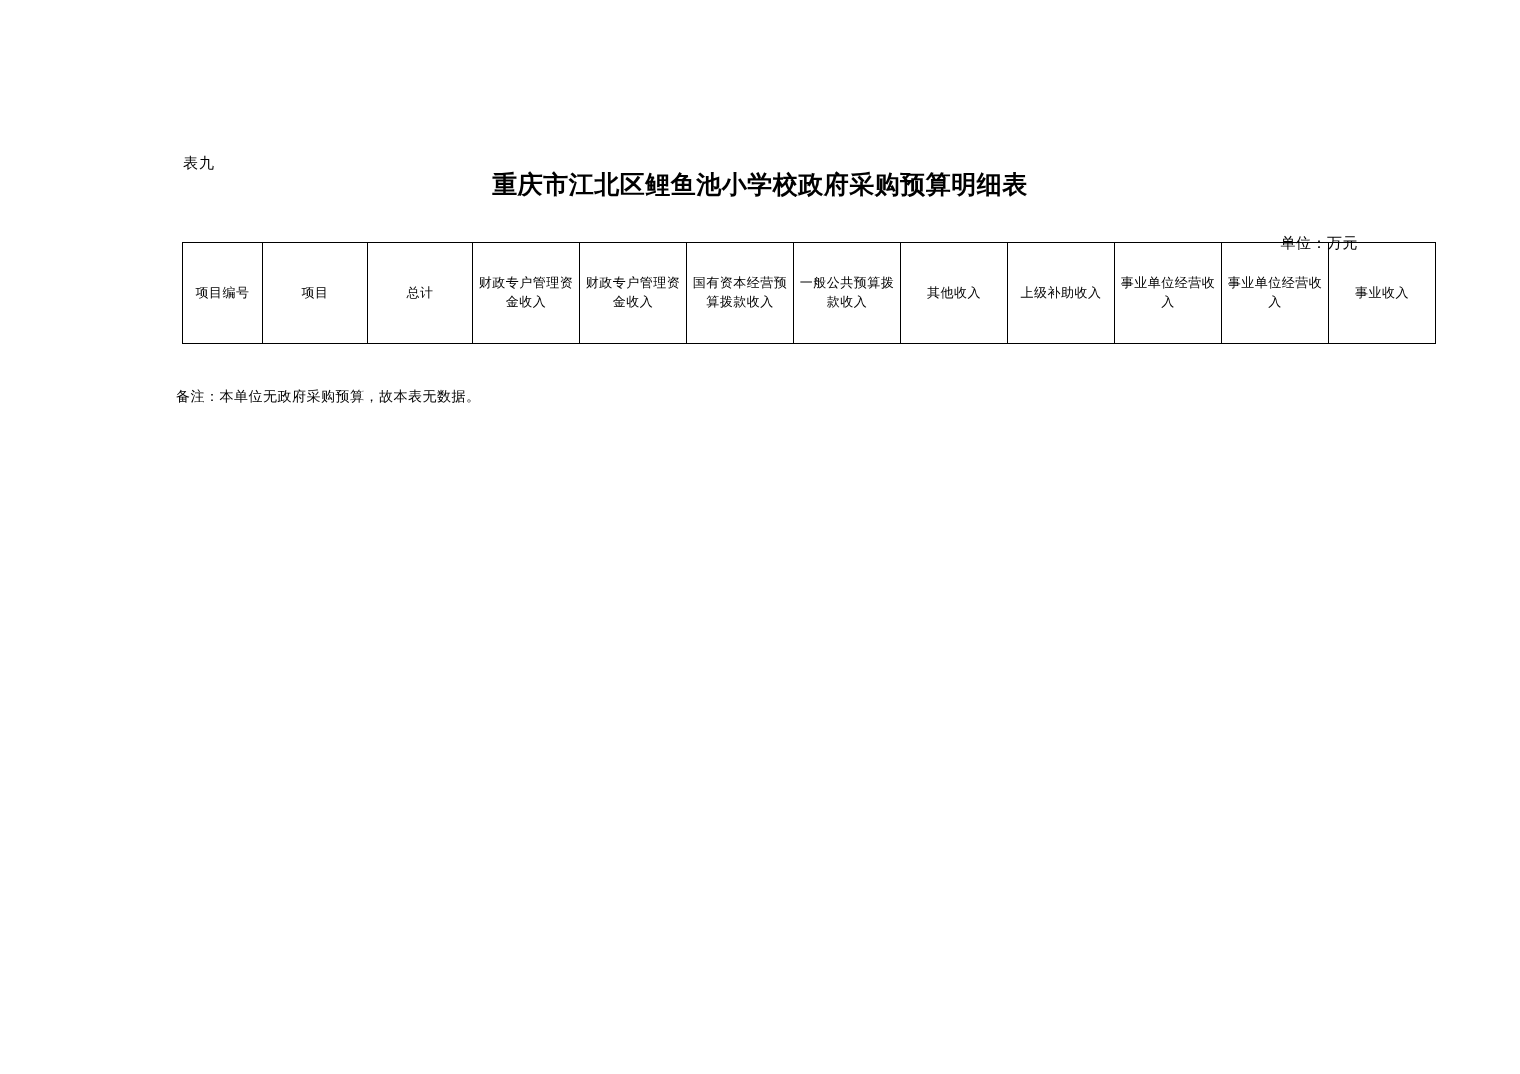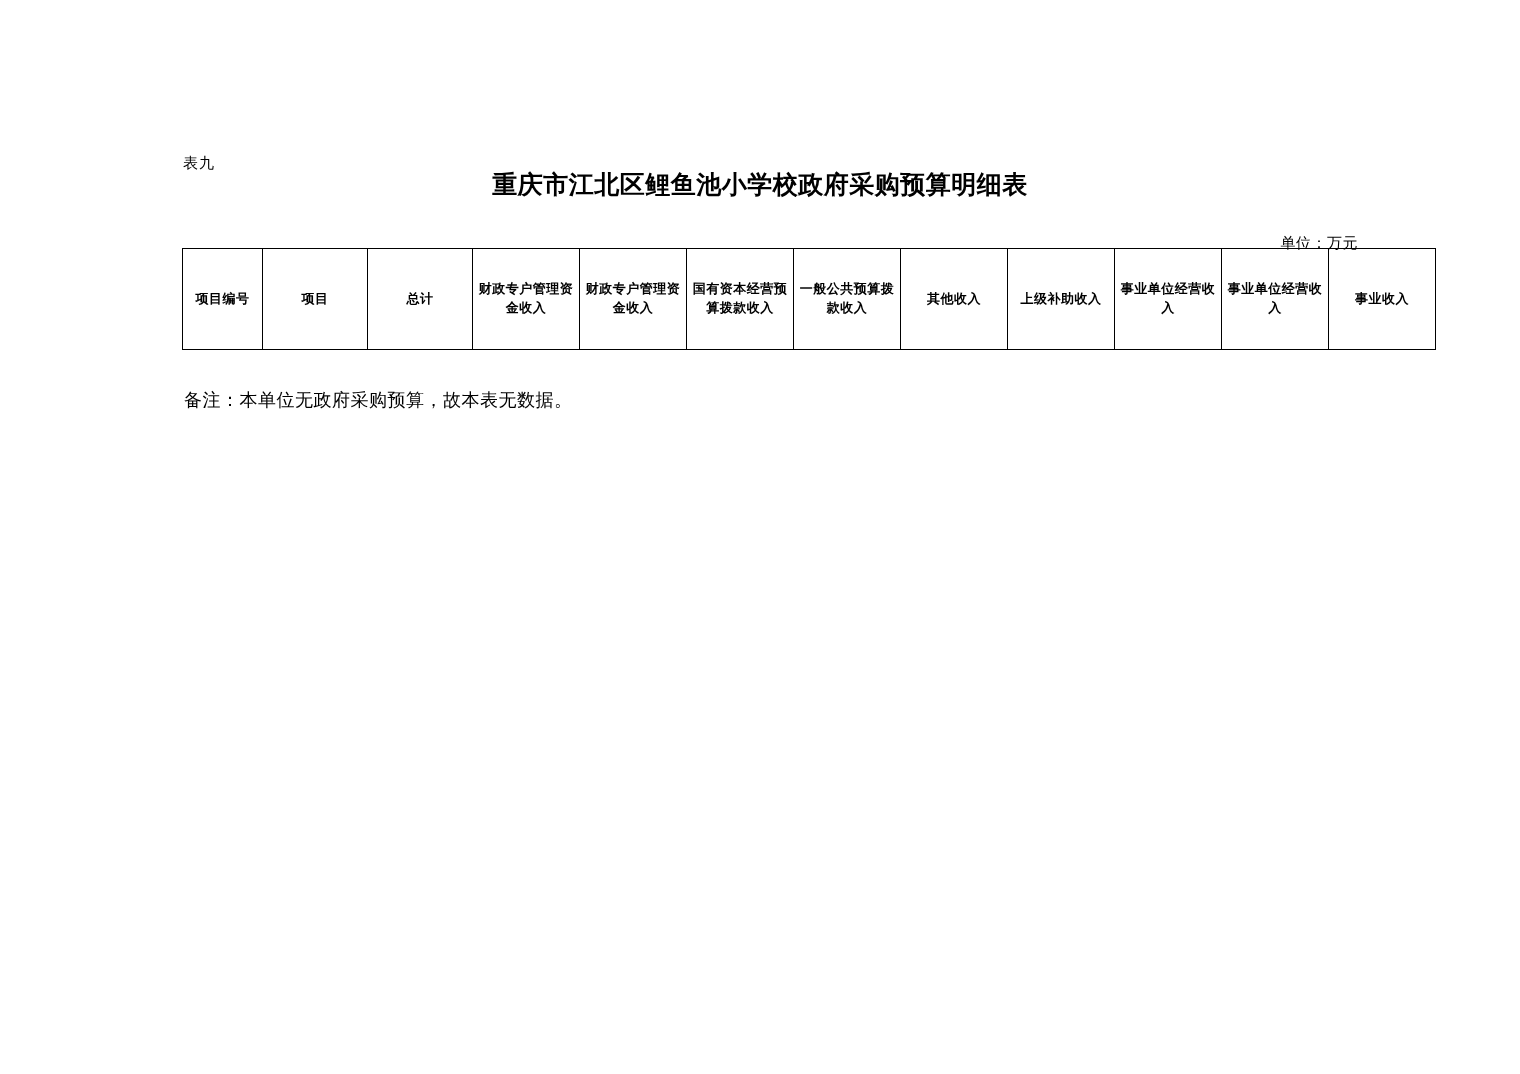--- a/index.html
+++ b/index.html
@@ -45,25 +45,24 @@
     position: absolute;
     right: 162px;
     top: 234px;
     font-size: 15px;
     letter-spacing: 0.5px;
     font-family: "Liberation Sans", sans-serif;
   }
   .budget-table {
     position: absolute;
     left: 182px;
-    top: 248px;
+    top: 242px;
     width: 1176px;
     border-collapse: collapse;
     table-layout: fixed;
-    font-weight: bold;
   }
   .budget-table td {
     border: 1px solid #000000;
     text-align: center;
     vertical-align: middle;
     font-size: 13px;
     font-family: "Liberation Sans", sans-serif;
     line-height: 1.45;
     padding: 2px 3px;
     letter-spacing: 0.5px;
@@ -72,23 +71,23 @@
     height: 96px;
   }
   .budget-table tr.total-row td {
     height: 30px;
   }
   .total-label {
     letter-spacing: 6px;
   }
   .remark {
     position: absolute;
-    left: 184px;
+    left: 176px;
     top: 388px;
-    font-size: 18px;
+    font-size: 14px;
     letter-spacing: 0.5px;
     font-family: "Liberation Sans", sans-serif;
   }
   .col-code { width: 80px; }
   .col-item { width: 105px; }
   .col-total { width: 105px; }
   .col-wide { width: 107px; }
 </style>
 </head>
 <body>

